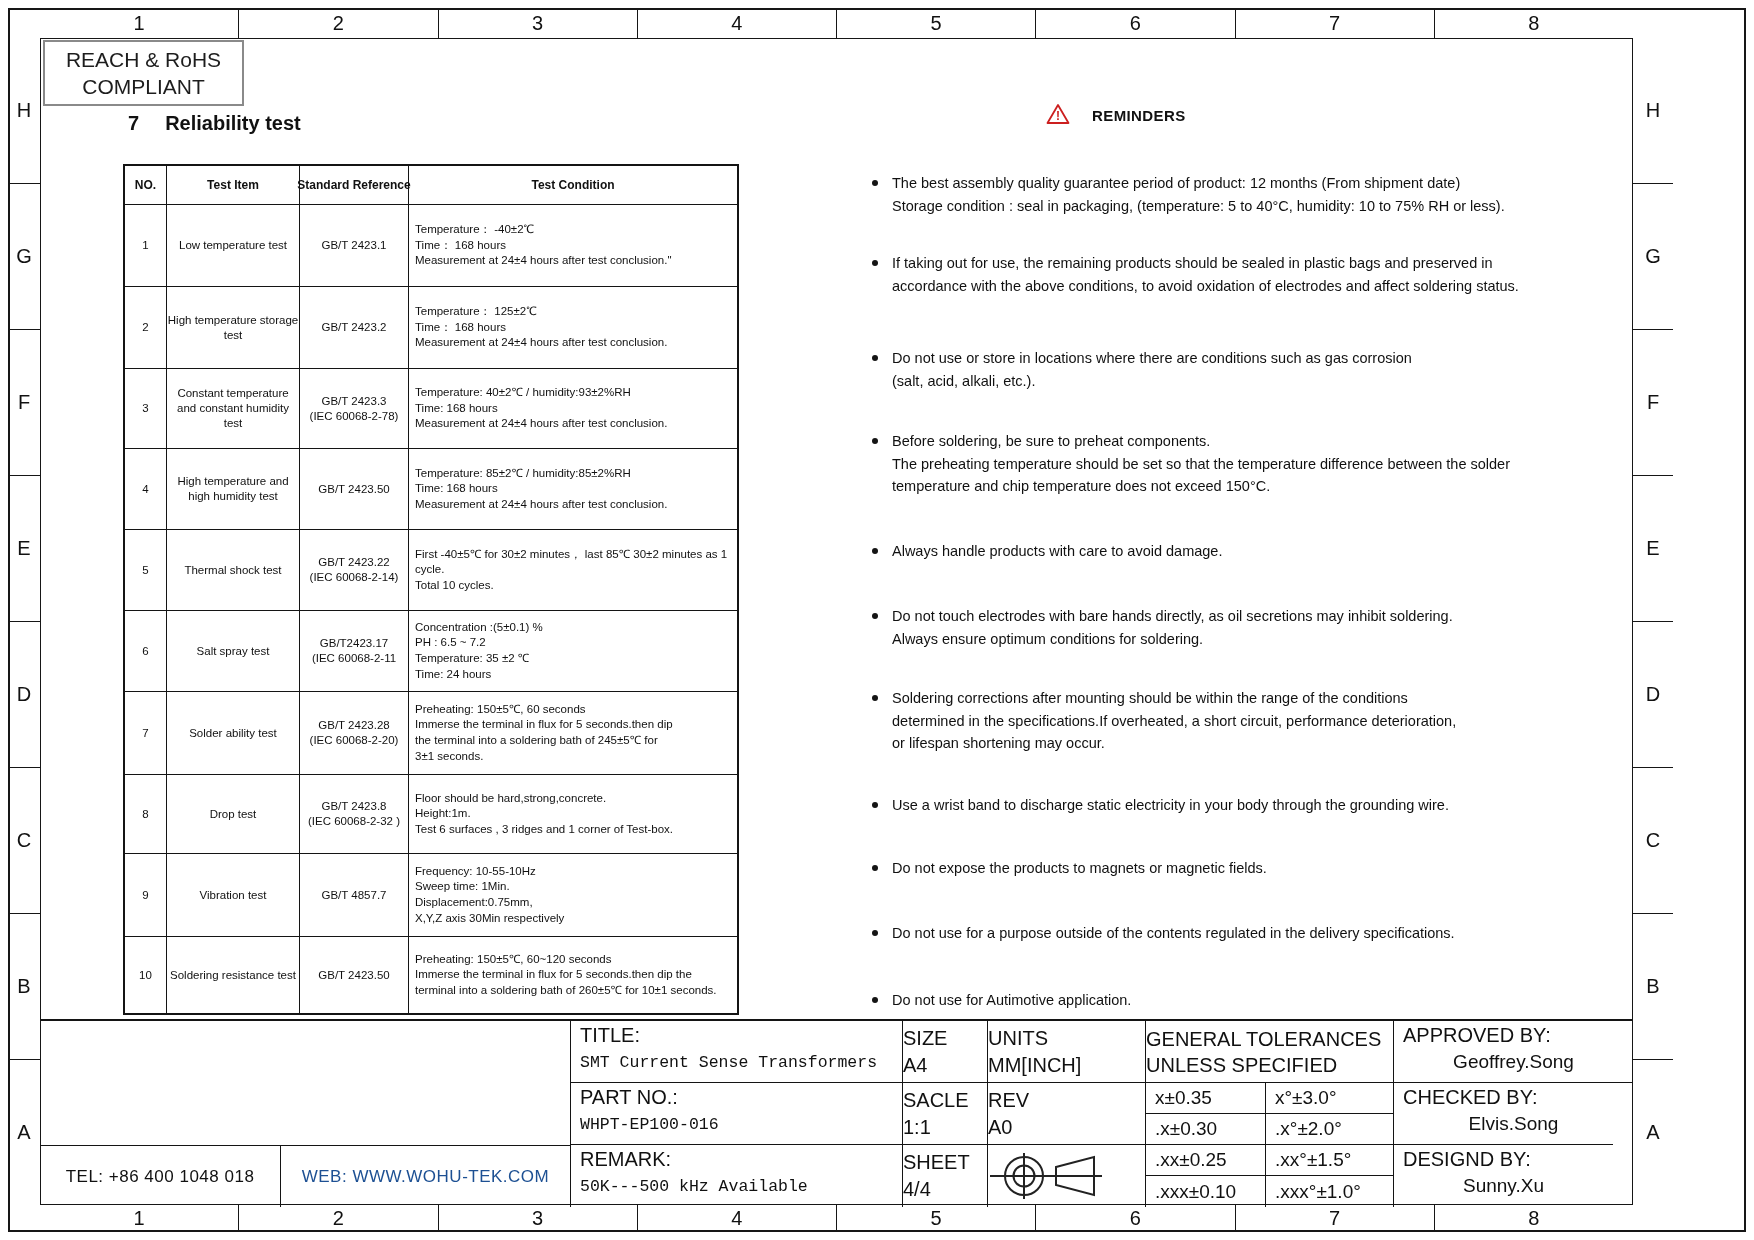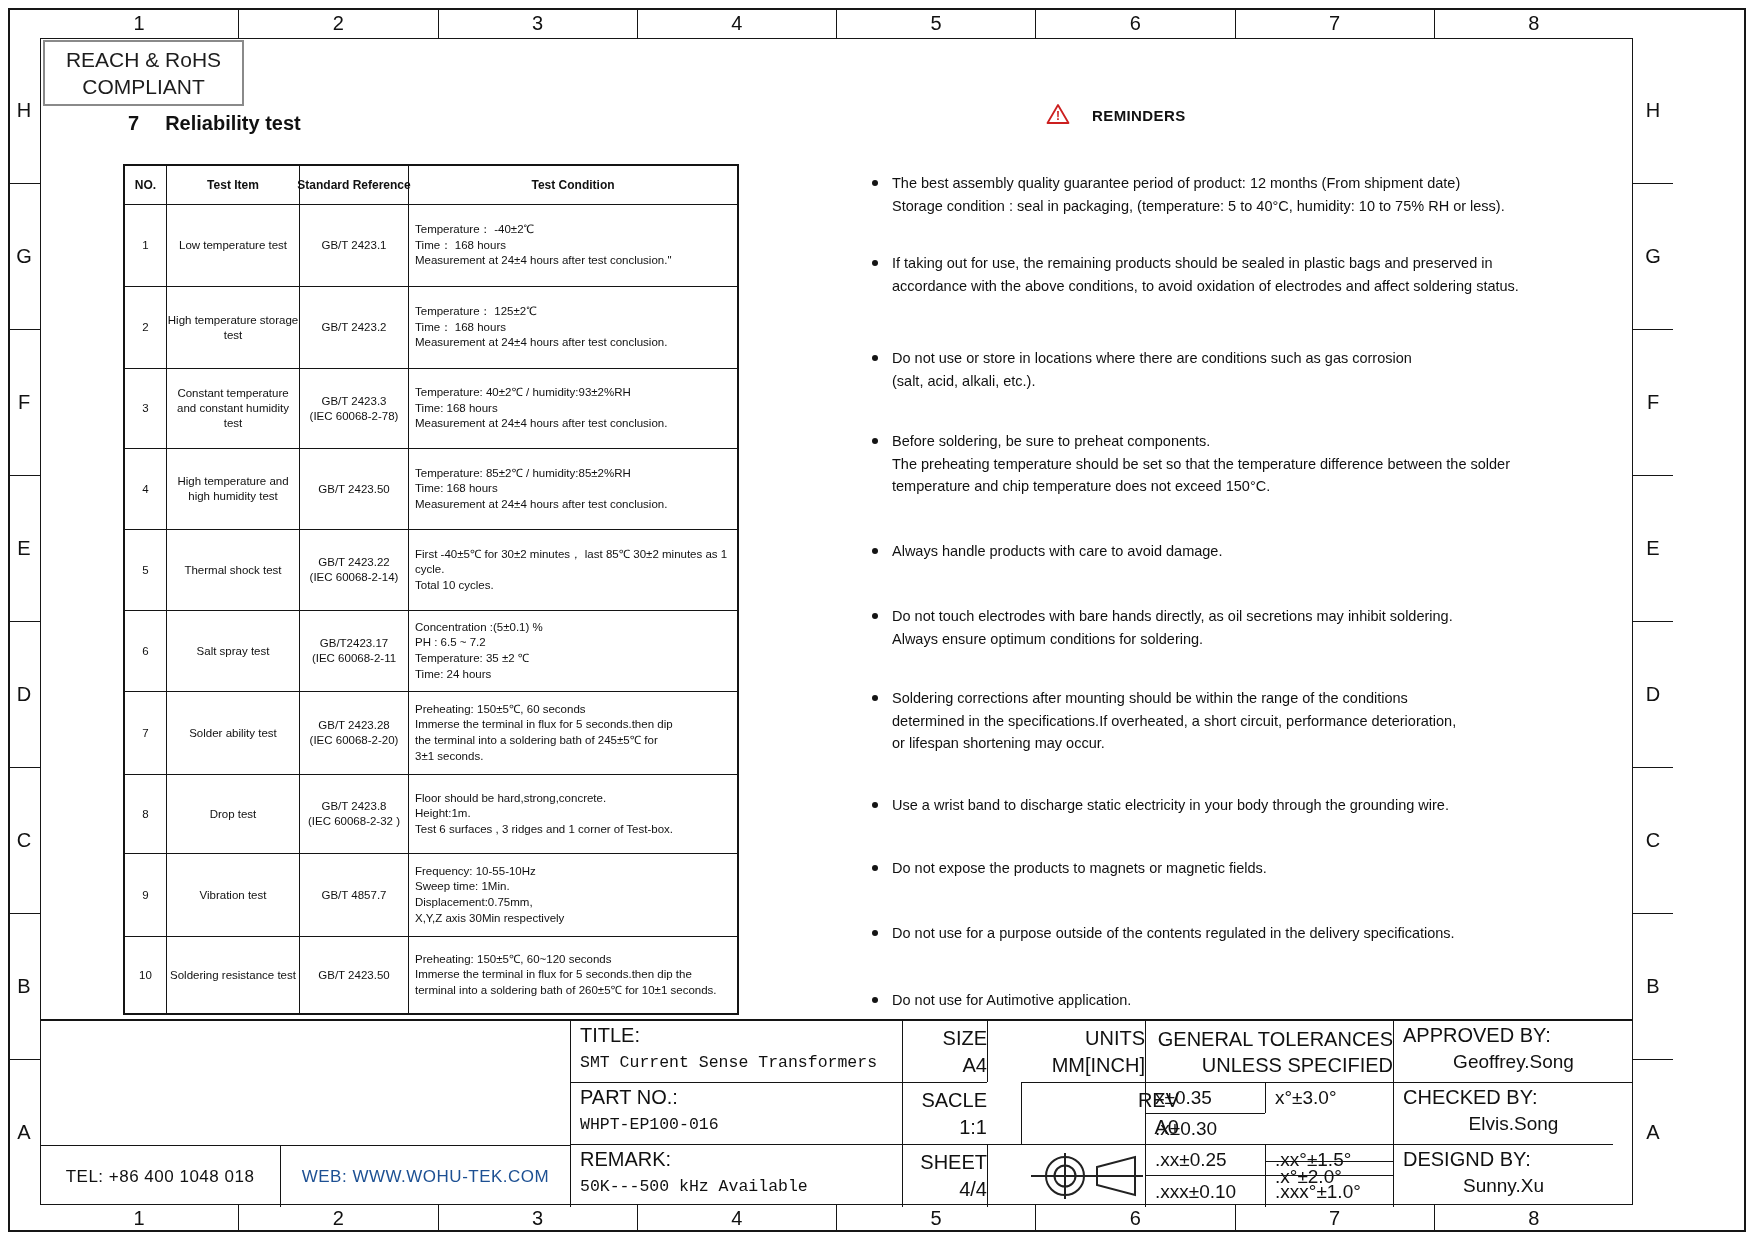--- a/index.html
+++ b/index.html
@@ -47,21 +47,21 @@
   .reminder .dot{width:6px;height:6px;border-radius:50%;background:#141414;margin:8px 14px 0 0;flex:none;}
   .reminder .txt{white-space:pre-line;}
 
   
   .title-block{left:40px;top:1019px;width:1593px;height:186px;border-top:2px solid #141414;}
   .tb{position:absolute;box-sizing:border-box;}
   .bl{border-left:1.6px solid #141414;}
   .bt{border-top:1.6px solid #141414;}
   .lab{font-size:20px;padding:3px 0 0 9px;}
   .labval .val-mono{font-family:"Liberation Mono",monospace;font-size:16.5px;padding:6px 0 0 9px;}
-  .ctr{display:flex;flex-direction:column;align-items:flex-end;justify-content:center;
+  .ctr{display:flex;flex-direction:column;align-items:flex-start;justify-content:center;
        font-size:20px;line-height:27px;text-align:center;}
   .tolv{display:flex;align-items:center;font-size:19px;padding-left:9px;}
   .name-ctr{text-align:center;font-size:19px;padding-top:4px;}
 
   
   .logo-box{left:23px;top:36px;width:140px;height:50px;background:#c3182c;border-radius:9px;
       display:flex;align-items:center;justify-content:center;color:#fff;font-weight:bold;
       font-size:31px;letter-spacing:1px;font-style:italic;}
   .cn-name{left:170px;top:28px;font-size:30px;font-weight:bold;color:#3a2f2b;letter-spacing:1px;white-space:nowrap;}
   .en-name{left:172px;top:72px;font-size:15px;font-weight:bold;color:#3a2f2b;letter-spacing:1.6px;white-space:nowrap;}
@@ -308,21 +308,21 @@
   </div>
   <div class="tb bl bt ctr" style="left:862px;top:123px;width:85px;height:63px;">
     <div>SHEET</div>
     <div>4/4</div>
   </div>
 
   <div class="tb bl ctr" style="left:947px;top:0;width:158px;height:61px;">
     <div>UNITS</div>
     <div>MM[INCH]</div>
   </div>
-  <div class="tb bl bt ctr" style="left:981px;top:61px;width:158px;height:62px;padding-left:6px;">
+  <div class="tb bl bt ctr" style="left:947px;top:61px;width:158px;height:62px;">
     <div>REV</div>
     <div>A0</div>
   </div>
   <div class="tb bl bt ctr" style="left:947px;top:123px;width:158px;height:63px;">
     <svg width="116" height="52" viewBox="0 0 116 52">
       <g stroke="#222" stroke-width="2" fill="none">
         <line x1="2" y1="26" x2="114" y2="26"></line>
         <circle cx="36" cy="26" r="19"></circle>
         <circle cx="36" cy="26" r="10.5"></circle>
         <line x1="36" y1="3" x2="36" y2="49"></line>
@@ -331,21 +331,21 @@
     </svg>
   </div>
 
   <div class="tb bl ctr" style="left:1105px;top:0;width:248px;height:61px;line-height:26px;">
     <div>GENERAL TOLERANCES</div>
     <div>UNLESS SPECIFIED</div>
   </div>
   <div class="tb bl bt tolv" style="left:1105px;top:61px;width:120px;height:31px;">x±0.35</div>
   <div class="tb bl bt tolv" style="left:1225px;top:61px;width:128px;height:31px;">x°±3.0°</div>
   <div class="tb bl bt tolv" style="left:1105px;top:92px;width:120px;height:31px;">.x±0.30</div>
-  <div class="tb bl bt tolv" style="left:1225px;top:92px;width:128px;height:31px;margin-top:48px;">.x°±2.0°</div>
+  <div class="tb bl bt tolv" style="left:1225px;top:92px;width:128px;height:31px;">.x°±2.0°</div>
   <div class="tb bl bt tolv" style="left:1105px;top:123px;width:120px;height:31px;">.xx±0.25</div>
   <div class="tb bl bt tolv" style="left:1225px;top:123px;width:128px;height:31px;">.xx°±1.5°</div>
   <div class="tb bl bt tolv" style="left:1105px;top:154px;width:120px;height:32px;">.xxx±0.10</div>
   <div class="tb bl bt tolv" style="left:1225px;top:154px;width:128px;height:32px;">.xxx°±1.0°</div>
 
   <div class="tb bl" style="left:1353px;top:0;width:240px;height:61px;">
     <div class="lab">APPROVED BY:</div>
     <div class="name-ctr">Geoffrey.Song</div>
   </div>
   <div class="tb bl bt" style="left:1353px;top:61px;width:240px;height:62px;">

